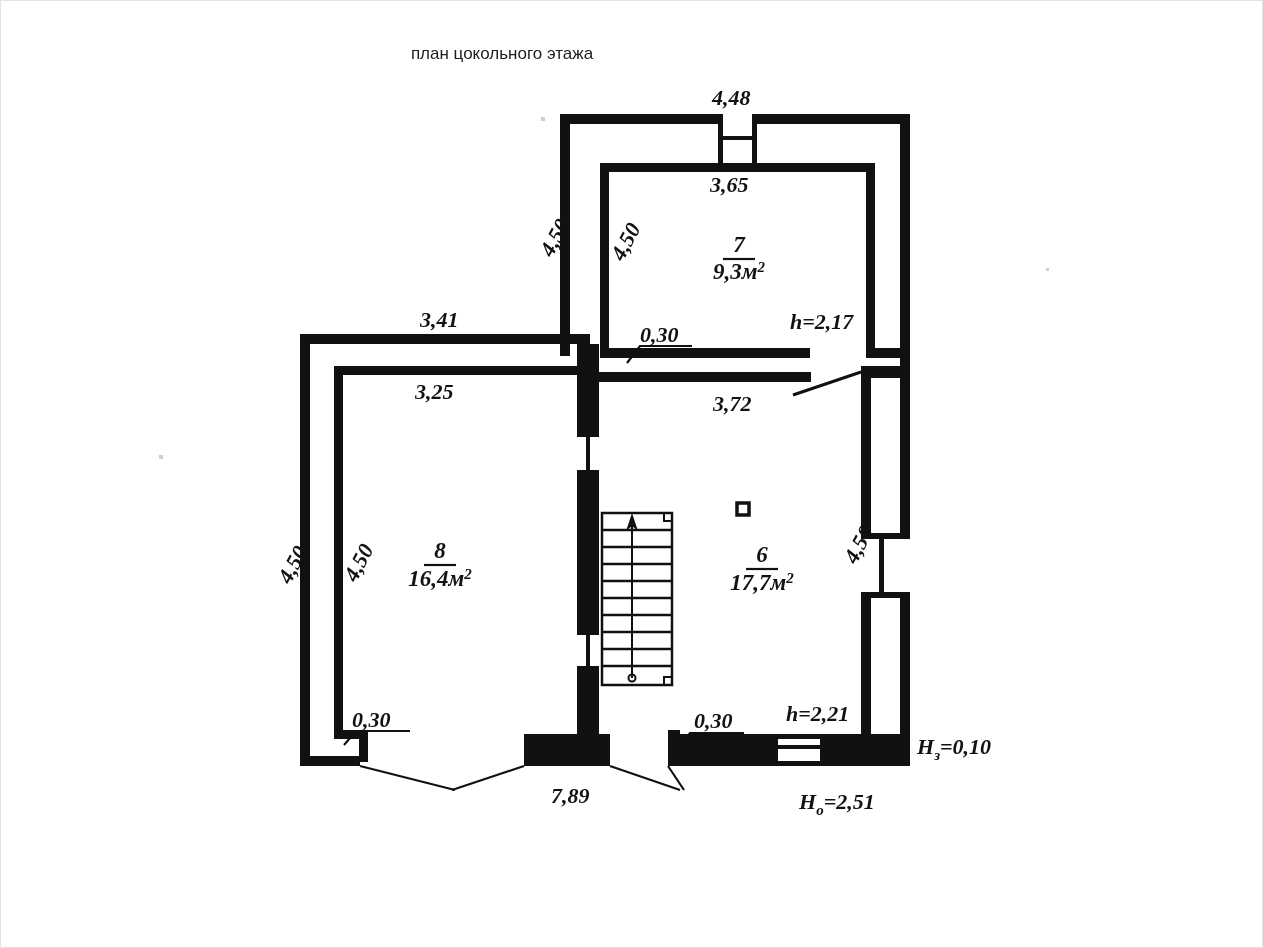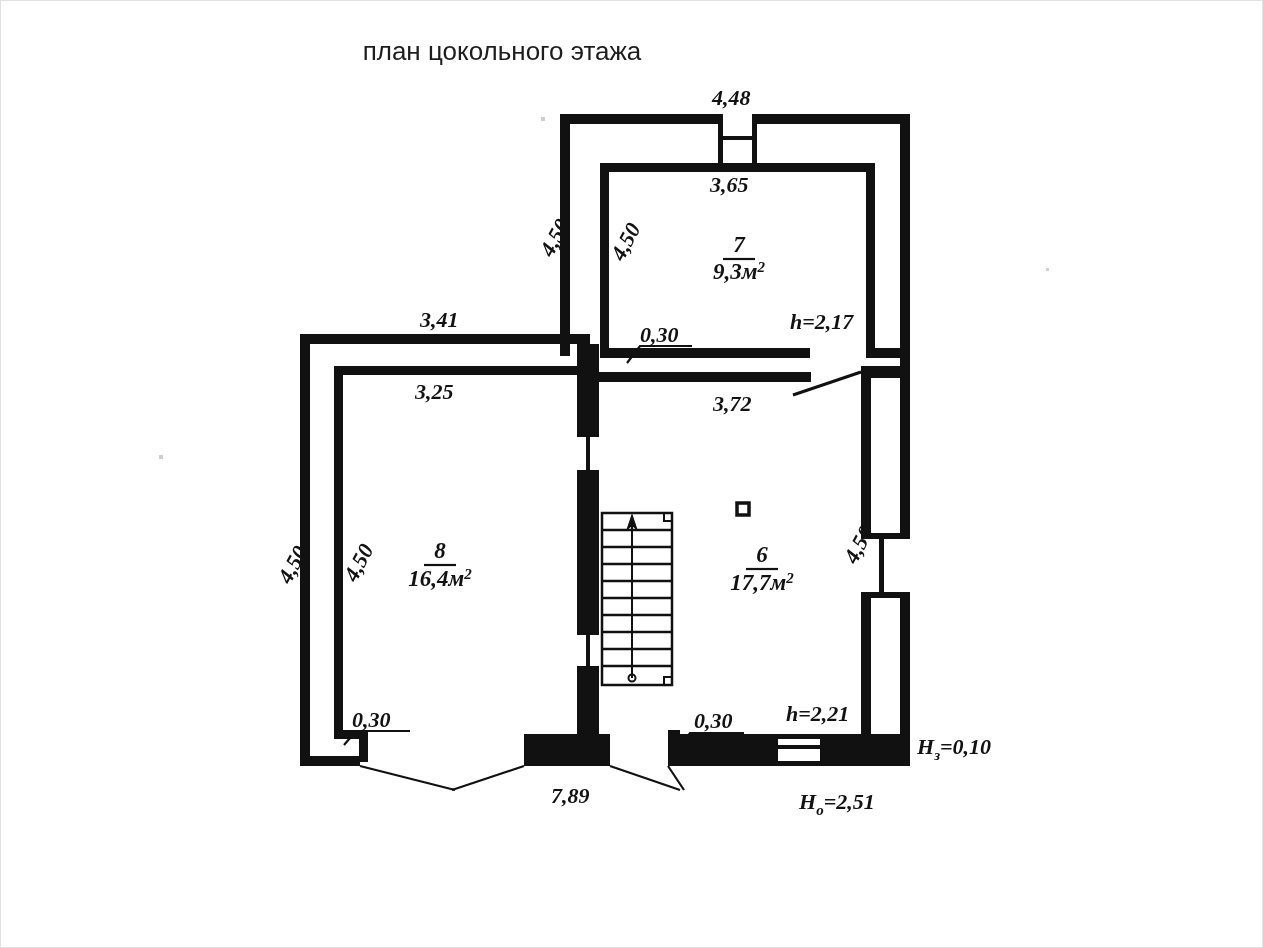--- a/index.html
+++ b/index.html
@@ -12,24 +12,24 @@
   #frame{
     position:absolute;
     left:0;top:0;
     width:1263px;height:948px;
     box-sizing:border-box;
     border:1px solid #e2e2e2;
     background:#ffffff;
   }
   #plan-title{
     position:absolute;
-    left:0;top:36px;
+    left:0;top:44px;
     width:1004px;
     text-align:center;
-    font-size:26px;
+    font-size:17px;
     color:#1d1d1d;
     font-family:"Liberation Sans", sans-serif;
     letter-spacing:0px;
     white-space:nowrap;
   }
   #plan-svg{
     position:absolute;
     left:0;top:0;
     width:1263px;height:948px;
   }

